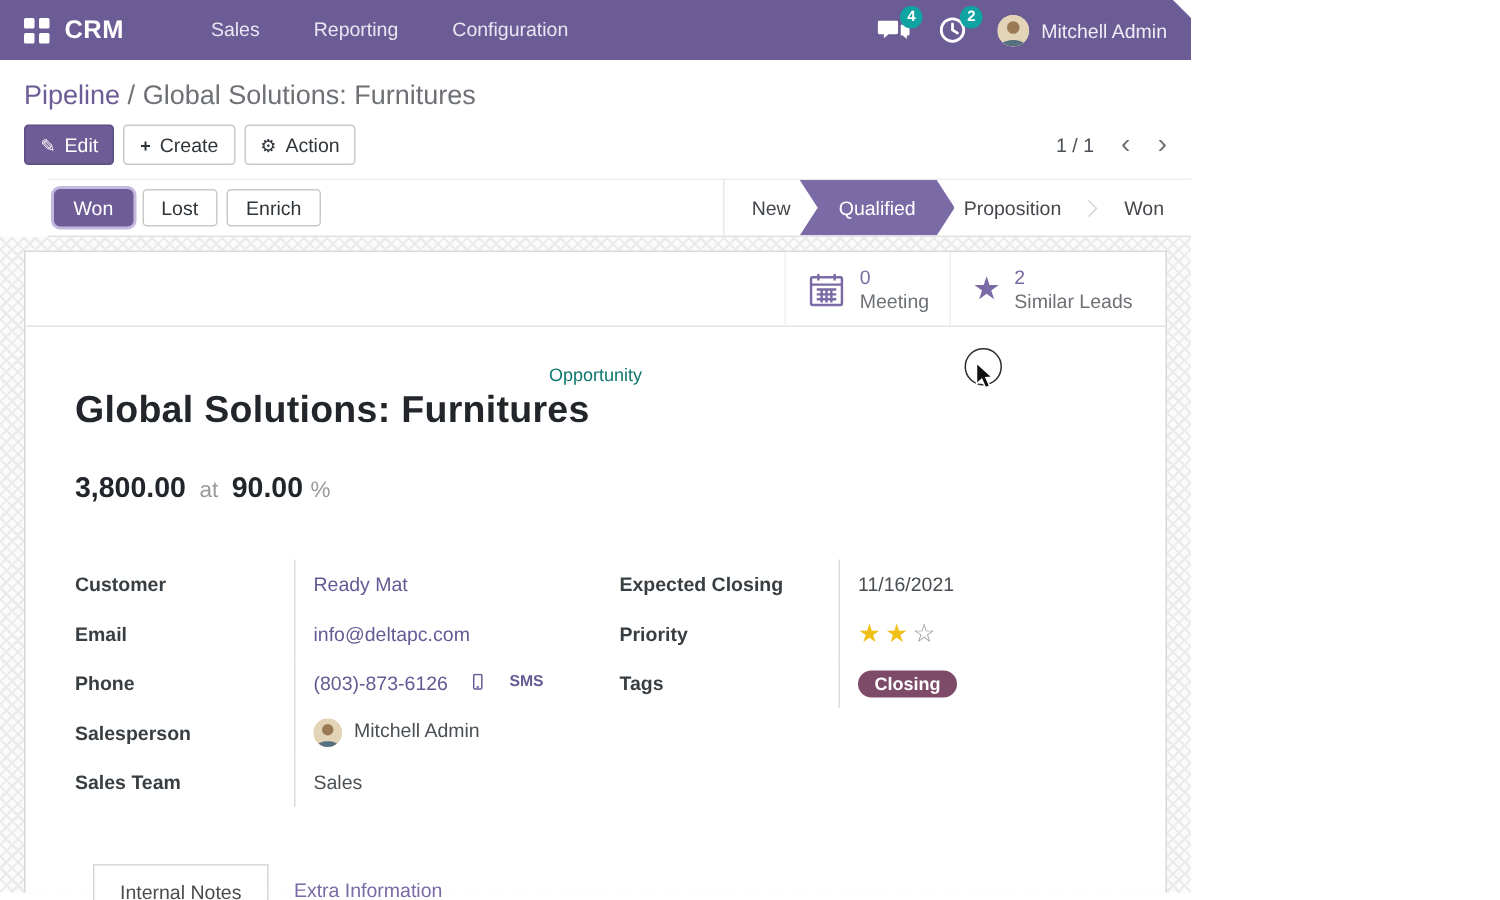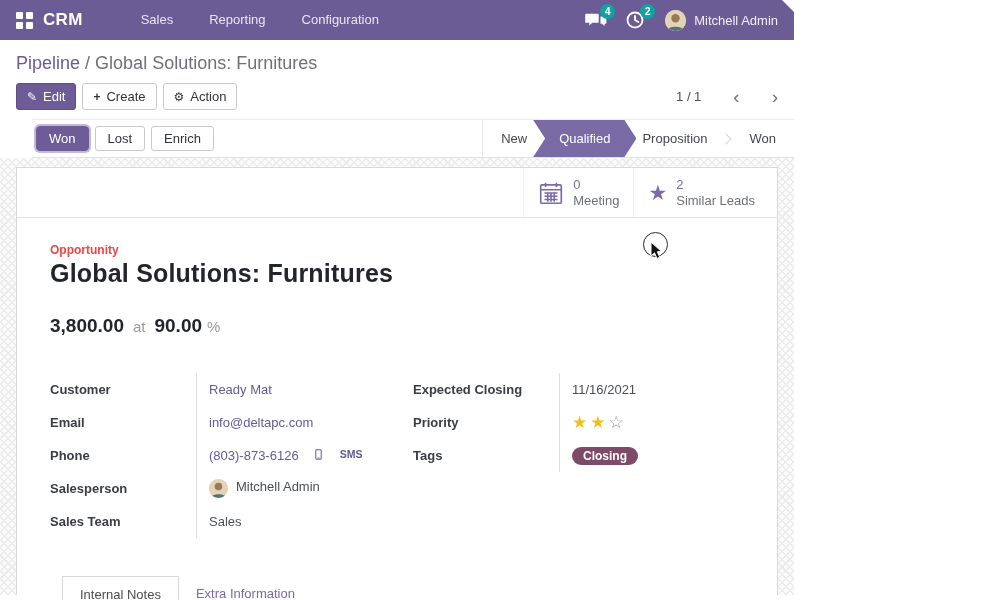--- a/index.html
+++ b/index.html
@@ -26,21 +26,21 @@
   .bc-parent { color:#6b5c95; cursor:pointer; }
   .bc-sep, .bc-current { color:#6d7175; }
 
   
   .control-row { display:flex; align-items:center; padding:3px 16px 9px; background:#fff; }
   .btn { font-size:13px; border-radius:3px; padding:5px 10px; cursor:pointer; display:inline-flex; align-items:center; gap:6px; border:1px solid #c9c9c9; background:#fff; color:#2f3438; }
   .btn-primary { background:#6d5c95; border-color:#5d4e83; color:#fff; }
   .btn + .btn { margin-left:6px; }
   .btn-action { margin-left:160px; }
   .btn .ico { font-size:12px; }
-  .pager { margin-left:auto; display:flex; align-items:center; gap:32px;text-align:right; }
+  .pager { margin-left:auto; display:flex; align-items:center; gap:18px;text-align:right; }
   .pager-count { font-size:13px; color:#4a4f54; }
   .pager-arrow { font-size:19px; color:#6d7175; cursor:pointer; line-height:1; }
 
   
   .status-row { display:flex; align-items:center; height:39px; background:#fff; border-top:1px solid #ededed; border-bottom:1px solid #e2e2e2; padding-left:4px;margin-left:32px; }
   .sbtn { font-size:13px; border-radius:3px; padding:4px 12px; cursor:pointer; border:1px solid #c9c9c9; background:#fff; color:#2f3438; margin-right:6px; }
   .sbtn-active { background:#6d5c95; border-color:#6d5c95; color:#fff; box-shadow:0 0 0 2px #c3b8dd; border-radius:4px; }
   .stages { margin-left:auto; display:flex; align-items:stretch; height:100%; border-left:1px solid #e8e8e8; overflow:hidden; }
   .stage { display:flex; align-items:center; padding:0 18px; font-size:13px; color:#44484c; cursor:pointer; white-space:nowrap; }
   .stage-sep { width:8px; height:8px; border-top:1px solid #d4d4d4; border-right:1px solid #d4d4d4; transform:rotate(45deg); align-self:center; margin:0 2px 0 -4px; flex:none; }
@@ -53,21 +53,21 @@
                      repeating-linear-gradient(-45deg, #ececec 0 1.5px, transparent 1.5px 5.5px); }
   .card { background:#fff; border:1px solid #d8d8d8; border-bottom:none; height:100%; }
   .stat-strip { height:50px; border-bottom:1px solid #e3e3e3; display:flex; justify-content:flex-end; padding-right:8px; }
   .stat-btn { display:flex; align-items:center; gap:9px; padding:0 14px; border-left:1px solid #efefef; cursor:pointer; }
   .stat-text { display:flex; flex-direction:column; line-height:1.2; font-size:13px; }
   .stat-count { color:#7a6aa5; }
   .stat-label { color:#6d7175; }
   .stat-star { font-size:21px; color:#7a6aa5; line-height:1; }
 
   .sheet { padding:25px 33px 0; }
-  .opp-type { font-size:12px; font-weight:bold; color:#ef4444; }
+  .opp-type { font-size:12px; font-weight:normal; color:#0f766e;text-align:center; }
   .opp-title { font-size:25px; font-weight:bold; color:#22262a; margin-top:2px; letter-spacing:.2px; }
   .amount-row { display:flex; align-items:baseline; gap:9px; margin-top:27px; }
   .amount { font-size:19px; font-weight:bold; color:#22262a; }
   .amount-word { font-size:15px; color:#9a9a9a; }
   .prob { font-size:19px; font-weight:bold; color:#22262a; }
   .pct { font-size:15px; color:#9a9a9a; }
 
   .field-groups { display:grid; grid-template-columns:1fr 1fr; column-gap:32px; margin-top:36px; }
   .frow { display:flex; min-height:33px; align-items:center; }
   .flabel { width:147px; align-self:stretch; display:flex; align-items:center; border-right:1px solid #ddd; font-size:13px; font-weight:bold; color:#383e42; }

